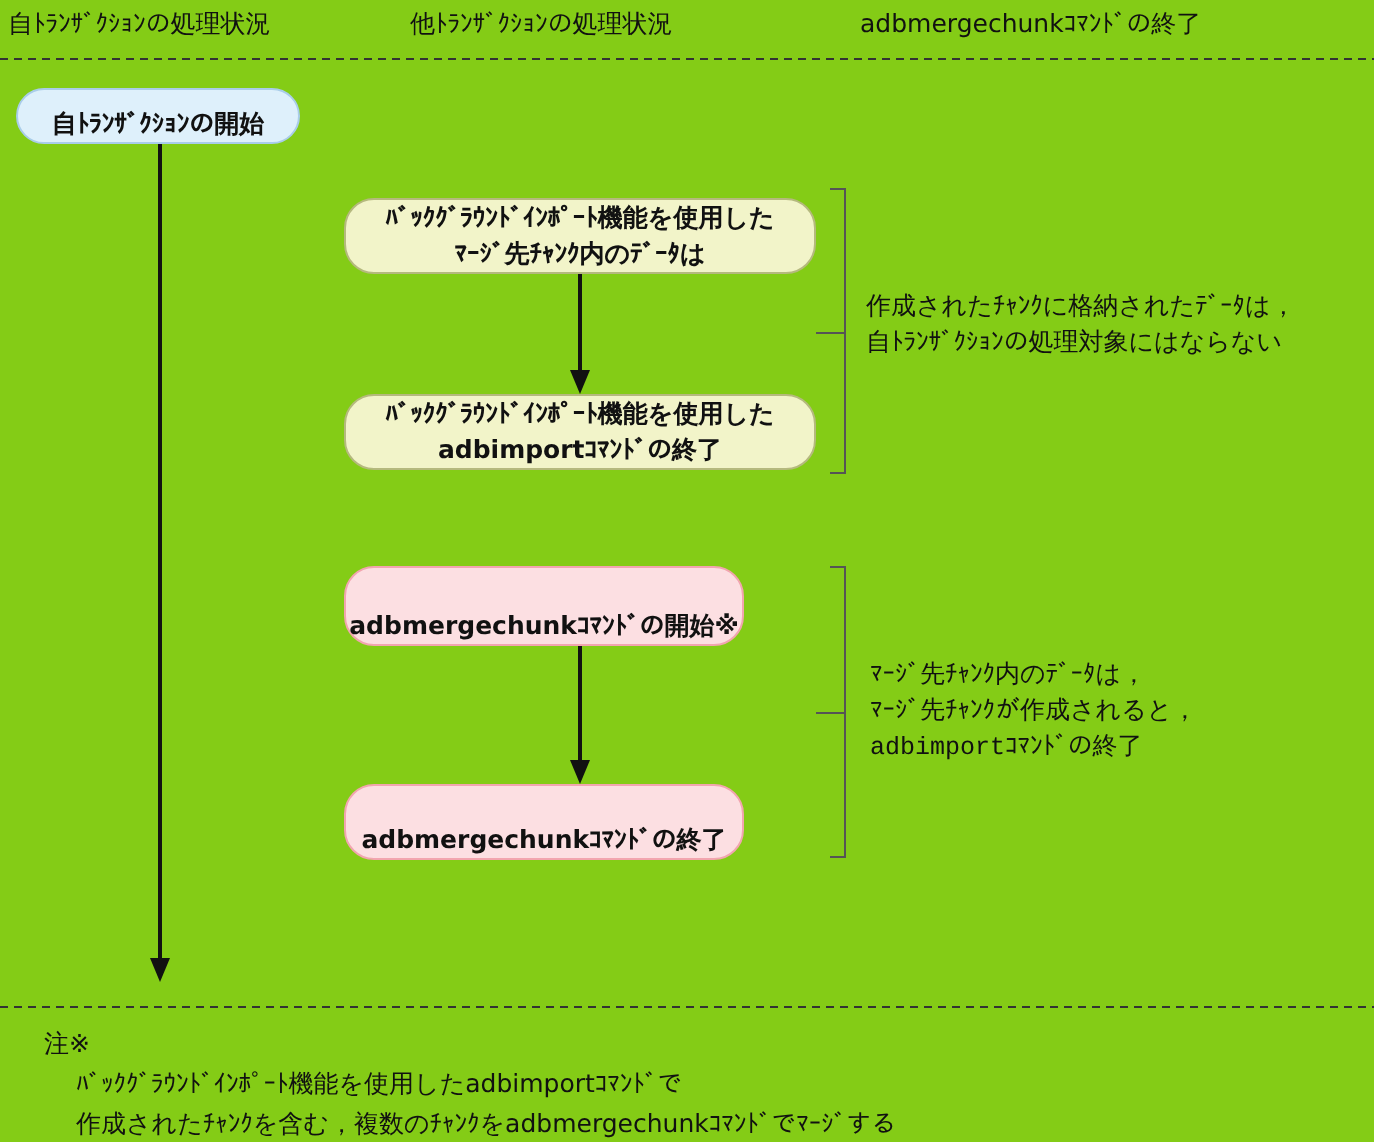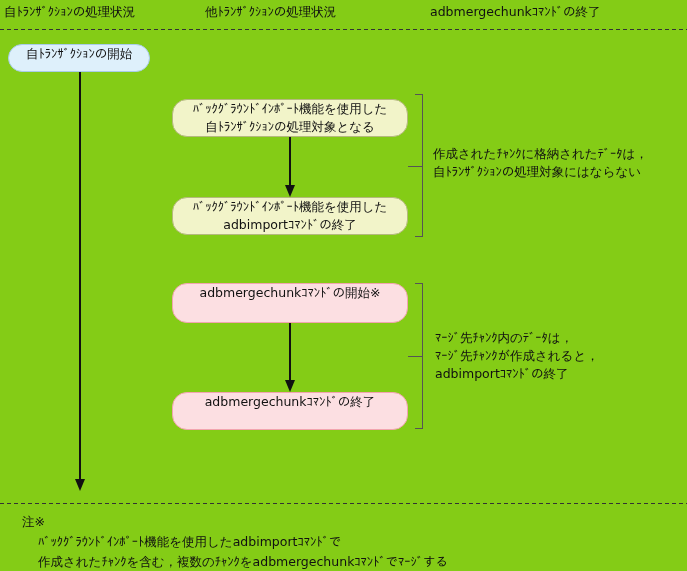--- a/index.html
+++ b/index.html
@@ -12,48 +12,49 @@
     color:#111;
     overflow:hidden;
   }
   .hdr{position:absolute;top:4px;white-space:nowrap;}
   .dashed{
     position:absolute;left:0;width:687px;height:1px;
     background:repeating-linear-gradient(90deg,#333 0 4px,transparent 4px 7px);
   }
   .node{
     position:absolute;
-    display:flex;flex-direction:column;align-items:center;justify-content:flex-start;
+    display:flex;flex-direction:column;align-items:center;justify-content:flex-end;
     text-align:center;line-height:18px;white-space:nowrap;
     box-sizing:border-box;
+    font-weight:bold;
   }
   .node-start{
     left:8px;top:44px;width:142px;height:28px;
     background:#def0fb;border:1.5px solid #a9cde9;border-radius:14px;
   }
   .node-yellow{
     left:172px;width:236px;
     background:#f2f4c9;border:1.5px solid #b5b97e;border-radius:15px;
   }
   .node-pink{
-    left:172px;width:236px;
+    left:172px;width:200px;
     background:#fcdfe2;border:1.5px solid #f2a5af;border-radius:15px;
   }
   .vline{position:absolute;width:2px;background:#111;}
   .ahead{
     position:absolute;width:0;height:0;
     border-left:5px solid transparent;border-right:5px solid transparent;
     border-top:12px solid #111;
   }
   .bracket{
     position:absolute;width:8px;box-sizing:border-box;
     border-top:1px solid #555;border-right:1px solid #555;border-bottom:1px solid #555;
   }
   .btick{position:absolute;height:1px;width:15px;background:#555;}
-  .anno{position:absolute;white-space:nowrap;line-height:18px;}
+  .anno{position:absolute;white-space:nowrap;line-height:18px;font-family:Liberation Mono, monospace;}
   .fnote{position:absolute;white-space:nowrap;line-height:20px;}
 </style>
 </head>
 <body>
 
 <div class="canvas">
 
   <span class="hdr" style="left:4px">自ﾄﾗﾝｻﾞｸｼｮﾝの処理状況</span>
   <span class="hdr" style="left:205px">他ﾄﾗﾝｻﾞｸｼｮﾝの処理状況</span>
   <span class="hdr" style="left:430px">adbmergechunkｺﾏﾝﾄﾞの終了</span>
@@ -62,21 +63,21 @@
 
   <div class="node node-start">
     <span>自ﾄﾗﾝｻﾞｸｼｮﾝの開始</span>
   </div>
 
   <div class="vline" style="left:79px;top:72px;height:408px"></div>
   <div class="ahead" style="left:75px;top:479px"></div>
 
   <div class="node node-yellow" style="top:99px;height:38px">
     <span>ﾊﾞｯｸｸﾞﾗｳﾝﾄﾞｲﾝﾎﾟｰﾄ機能を使用した</span>
-    <span>自ﾄﾗﾝｻﾞｸｼｮﾝの処理対象となる</span>
+    <span>ﾏｰｼﾞ先ﾁｬﾝｸ内のﾃﾞｰﾀは</span>
   </div>
 
   <div class="vline" style="left:289px;top:137px;height:49px"></div>
   <div class="ahead" style="left:285px;top:185px"></div>
 
   <div class="node node-yellow" style="top:197px;height:38px">
     <span>ﾊﾞｯｸｸﾞﾗｳﾝﾄﾞｲﾝﾎﾟｰﾄ機能を使用した</span>
     <span>adbimportｺﾏﾝﾄﾞの終了</span>
   </div>
 

